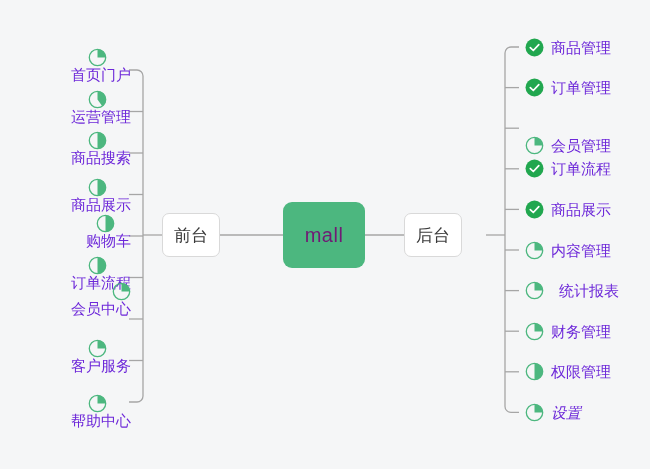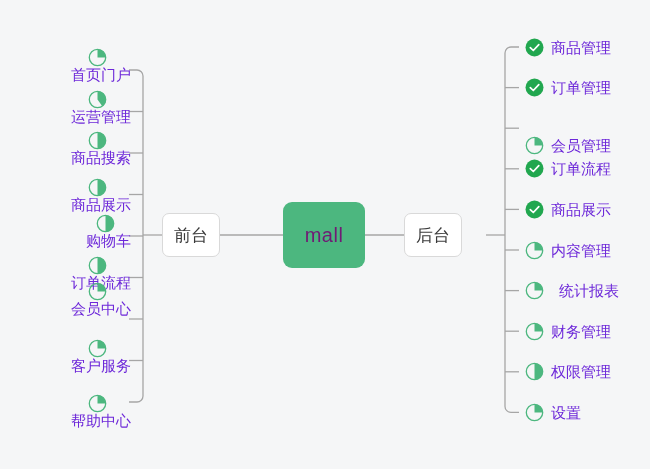--- a/index.html
+++ b/index.html
@@ -195,21 +195,21 @@
       </div>
       <div class="leaf left-side" style="top: 265.5px;">
         <span style="display: flex;">
           <svg class="status-icon" viewBox="0 0 19 19">
             <circle cx="9.5" cy="9.5" r="8.2" fill="none" stroke="#4cb77f" stroke-width="1.3"></circle>
             <path d="M 9.5 9.5 L 9.5 1.3000000000000007 A 8.2 8.2 0 0 1 9.500000000000002 17.7 Z" fill="#4cb77f"></path>
           </svg>
         </span>
         <span class="leaf-label">订单流程</span>
       </div>
-      <div class="leaf left-side" style="top: 292px;">
+      <div class="leaf left-side" style="top: 292px; align-items: flex-end;">
         <span style="display: flex;">
           <svg class="status-icon" viewBox="0 0 19 19">
             <circle cx="9.5" cy="9.5" r="8.2" fill="none" stroke="#4cb77f" stroke-width="1.3"></circle>
             <path d="M 9.5 9.5 L 9.5 1.3000000000000007 A 8.2 8.2 0 0 1 17.7 9.5 Z" fill="#4cb77f"></path>
           </svg>
         </span>
         <span class="leaf-label">会员中心</span>
       </div>
       <div class="leaf left-side" style="top: 348.5px;">
         <span style="display: flex;">
@@ -318,21 +318,21 @@
       </div>
       <div class="leaf right-side" style="top: 359.8px;">
         <span style="display: flex;">
           <svg class="status-icon" viewBox="0 0 19 19">
             <circle cx="9.5" cy="9.5" r="8.2" fill="none" stroke="#4cb77f" stroke-width="1.3"></circle>
             <path d="M 9.5 9.5 L 9.5 1.3000000000000007 A 8.2 8.2 0 0 1 9.500000000000002 17.7 Z" fill="#4cb77f"></path>
           </svg>
         </span>
         <span class="leaf-label">权限管理</span>
       </div>
-      <div class="leaf right-side" style="top: 400.4px;">
+      <div class="leaf right-side" style="top: 400.4px; font-style: italic;">
         <span style="display: flex;">
           <svg class="status-icon" viewBox="0 0 19 19">
             <circle cx="9.5" cy="9.5" r="8.2" fill="none" stroke="#4cb77f" stroke-width="1.3"></circle>
             <path d="M 9.5 9.5 L 9.5 1.3000000000000007 A 8.2 8.2 0 0 1 17.7 9.5 Z" fill="#4cb77f"></path>
           </svg>
         </span>
         <span class="leaf-label">设置</span>
       </div>
     </div>
 

